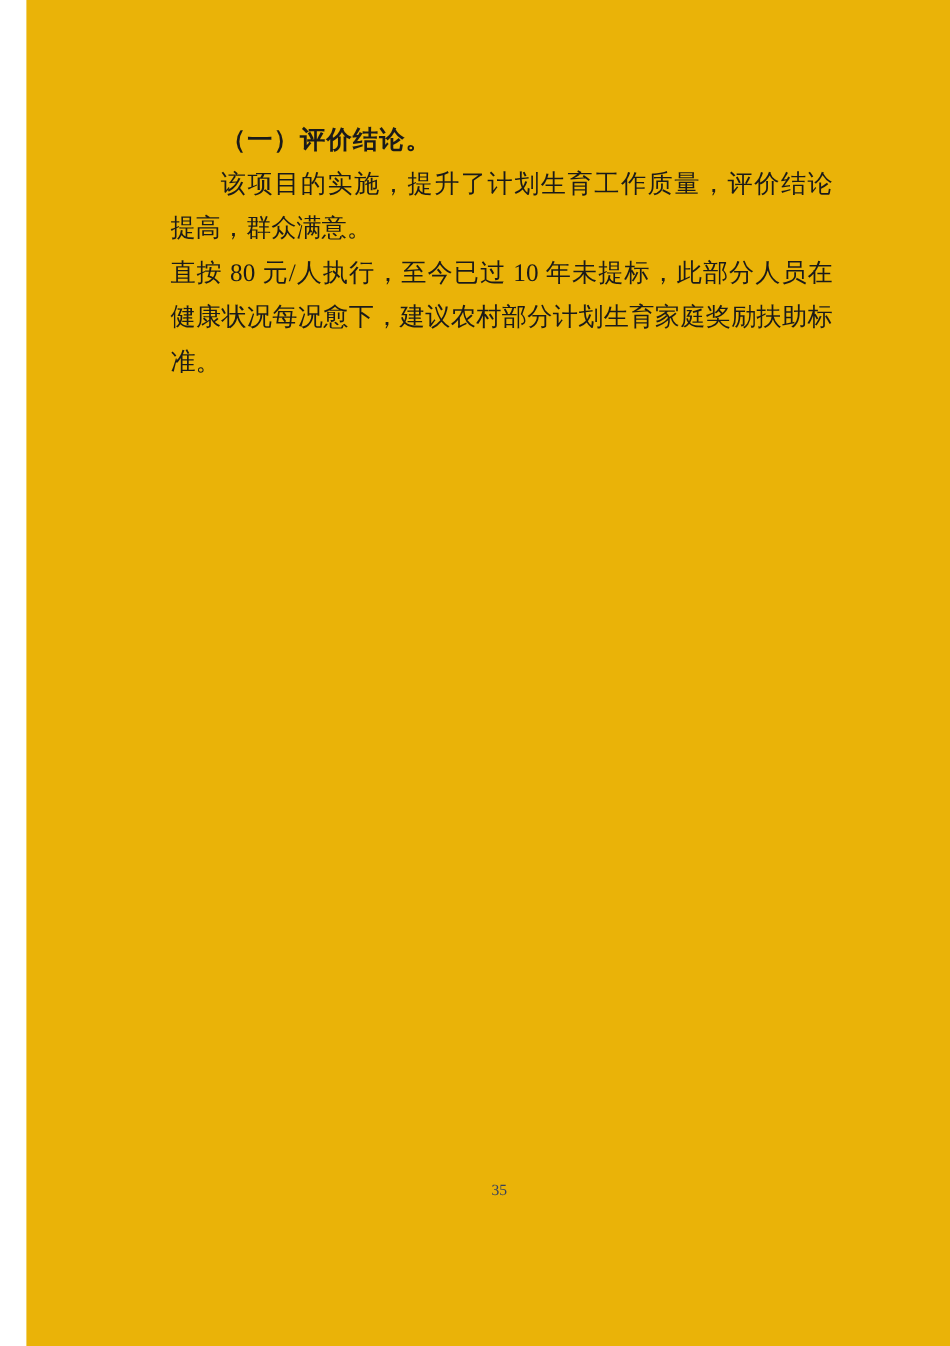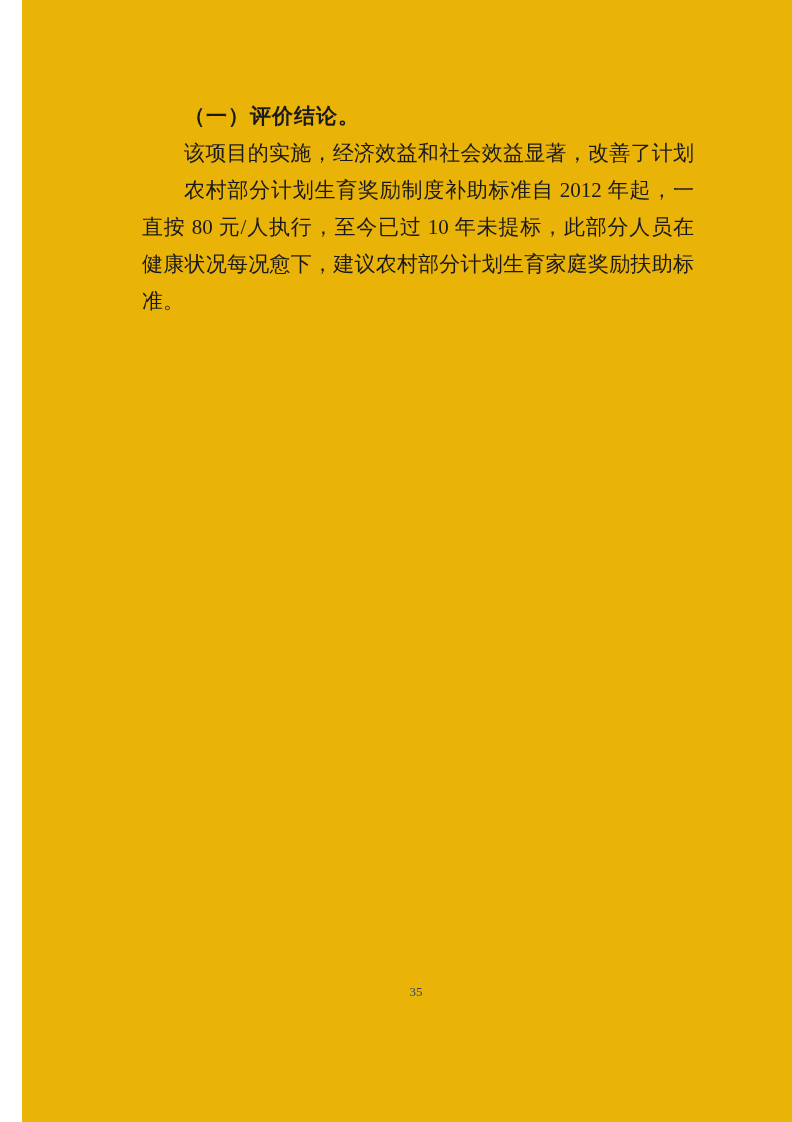--- a/index.html
+++ b/index.html
@@ -55,23 +55,23 @@
   }
 </style>
 </head>
 <body>
 
 <div class="page">
 
   <div class="content">
 
     <div class="heading">（一）评价结论。</div>
-    <div class="line first">该项目的实施，经济效益和社会效益显著，改善了计划</div>
+    <div class="line first">该项目的实施，提升了计划生育工作质量，评价结论</div>
+    <div class="line last">提高，群众满意。</div>
 
-    <div class="line first">农村部分计划生育奖励制度补助标准自 2012 年起，一</div>
     <div class="line">直按 80 元/人执行，至今已过 10 年未提标，此部分人员在</div>
     <div class="line">健康状况每况愈下，建议农村部分计划生育家庭奖励扶助标</div>
     <div class="line last">准。</div>
 
   </div>
 
   <div class="page-number">35</div>
 
 </div>
 

